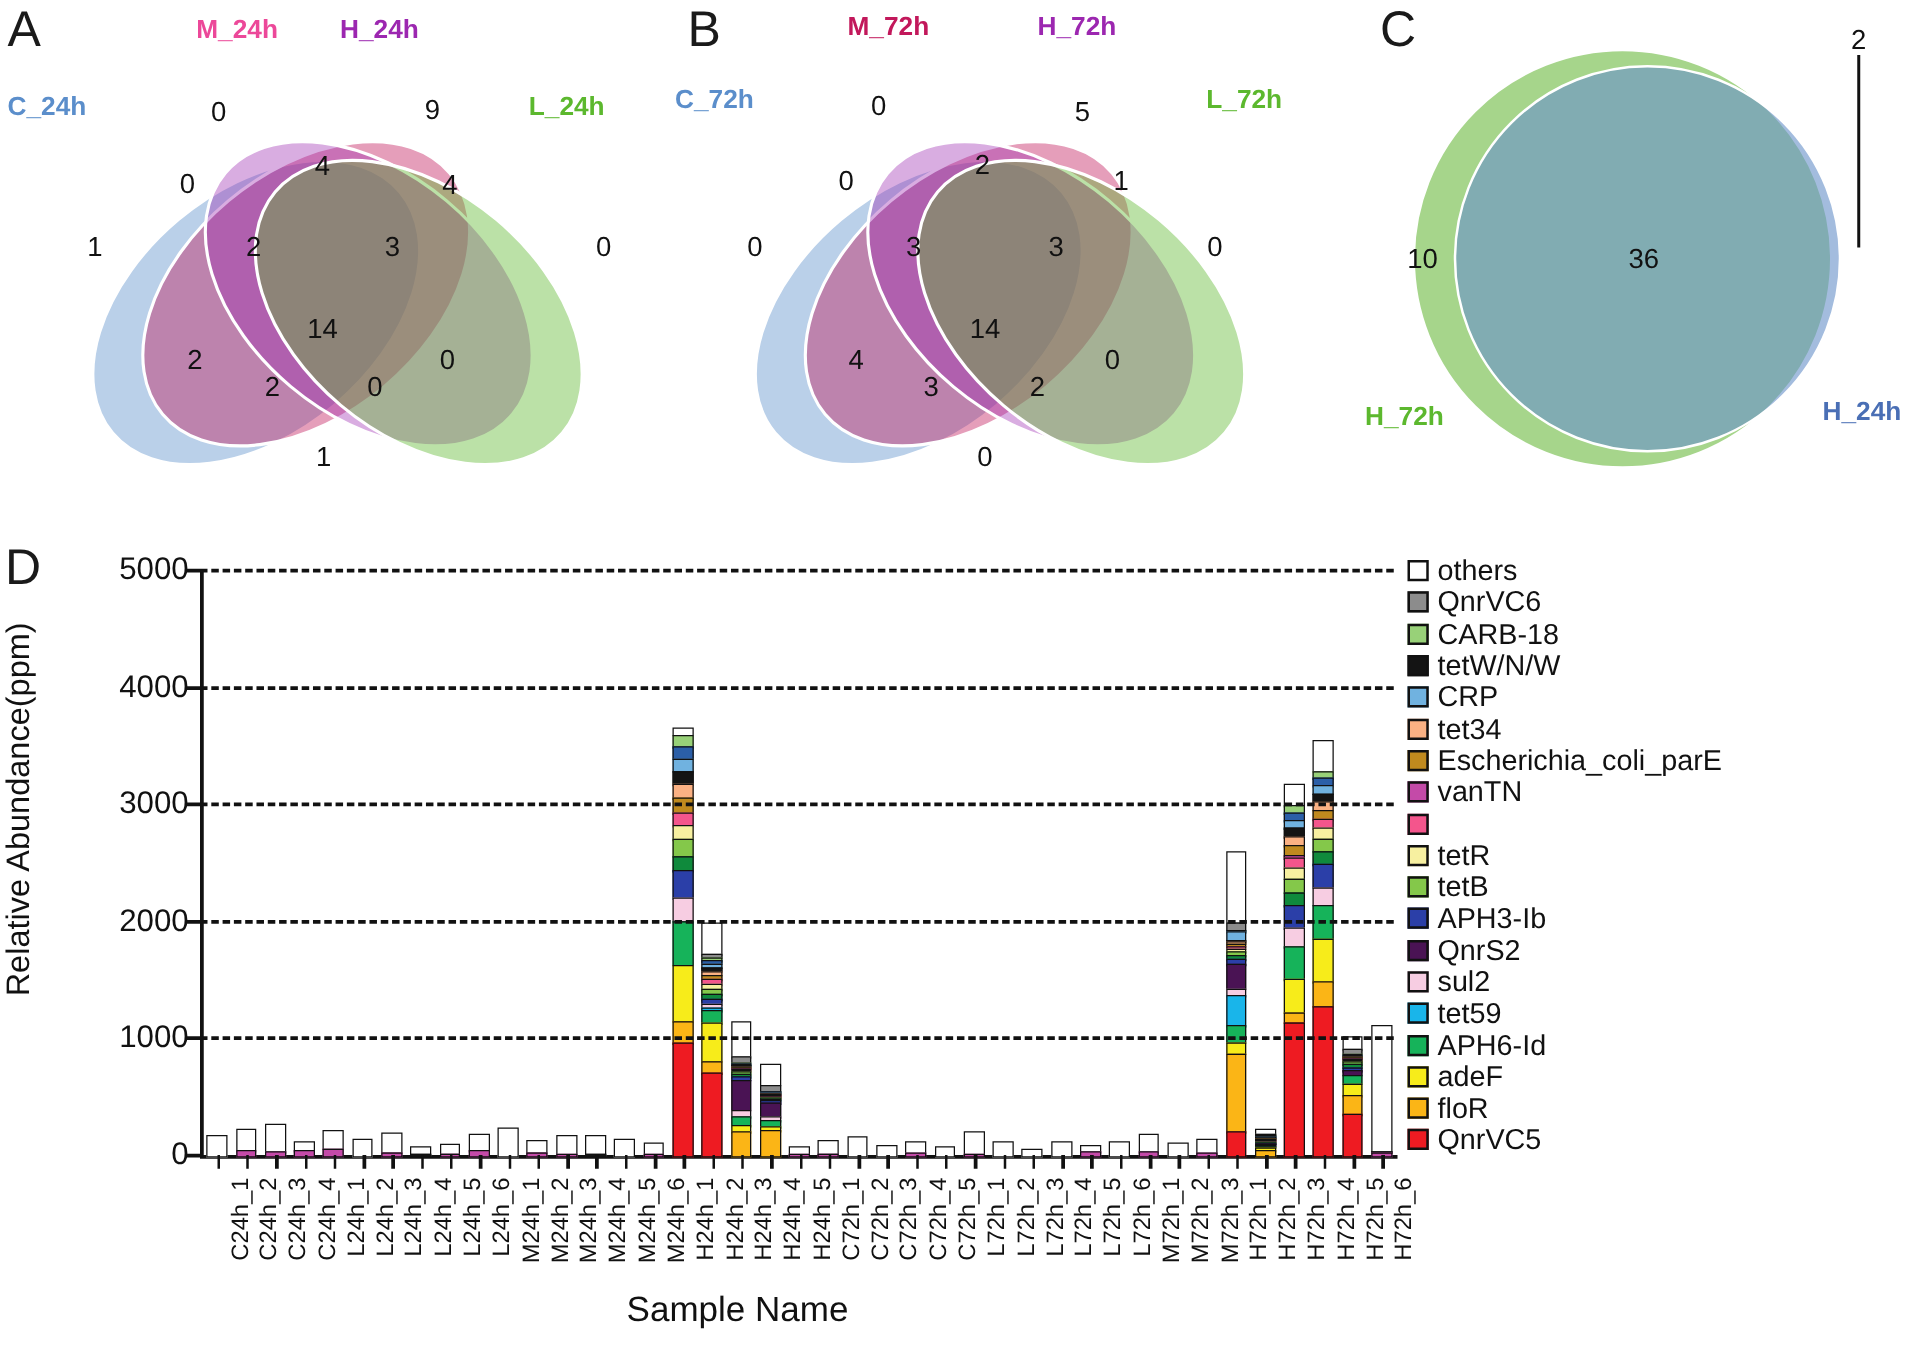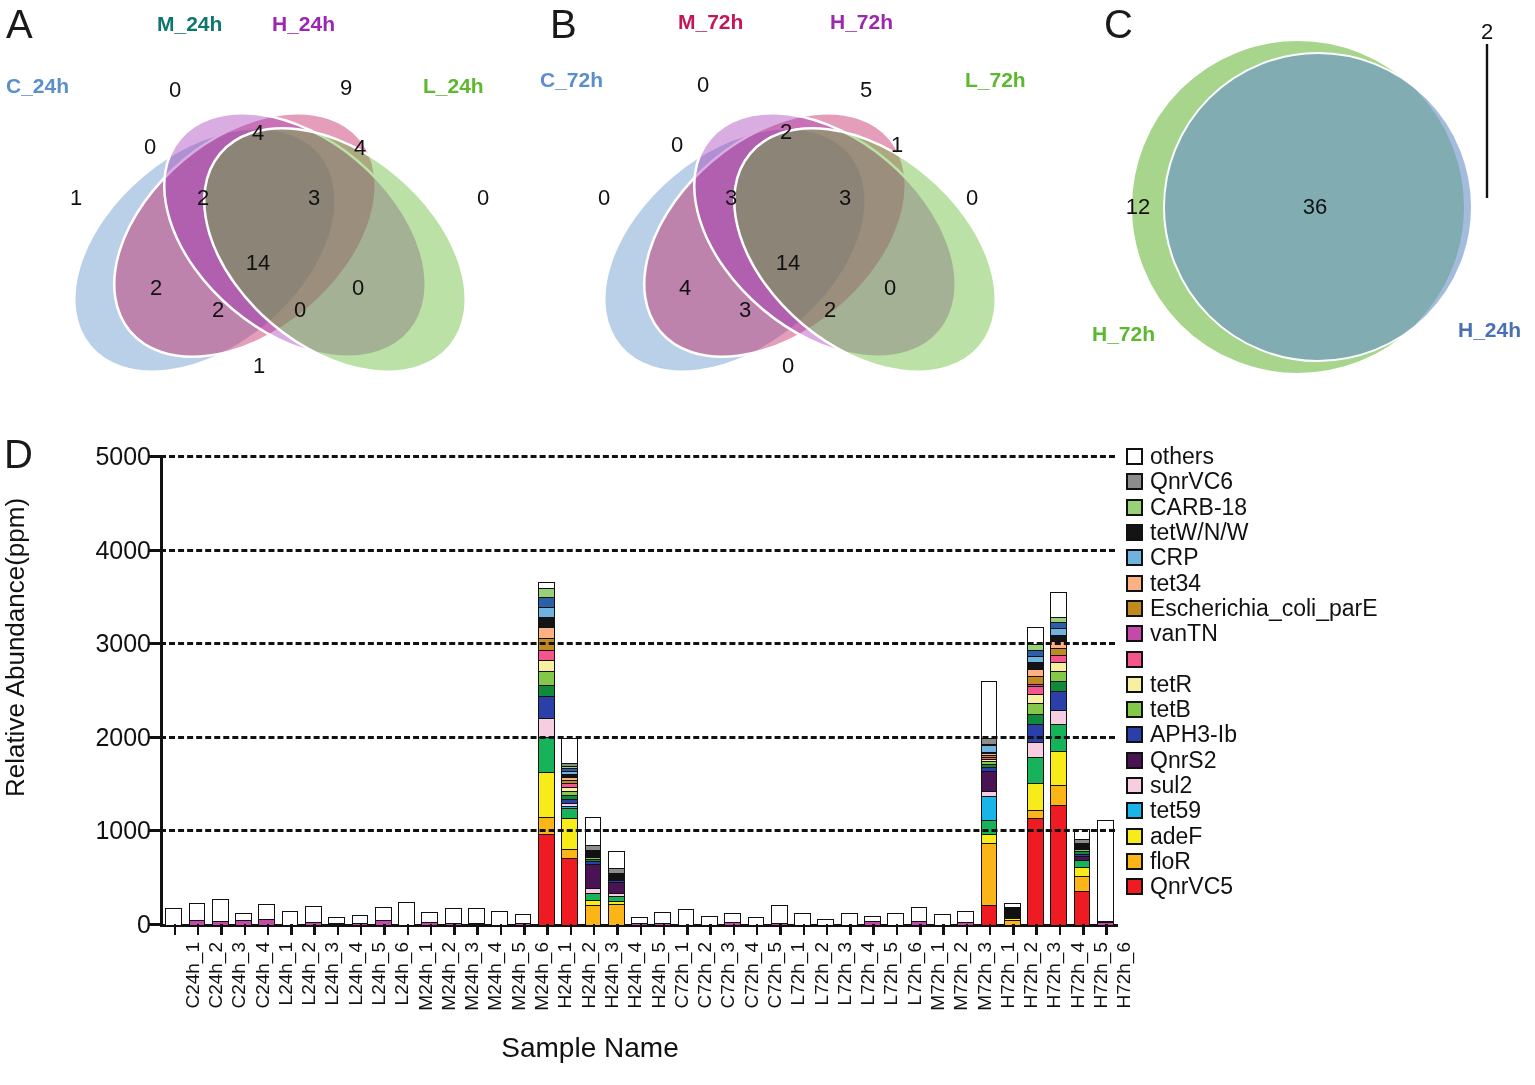--- a/index.html
+++ b/index.html
@@ -40,21 +40,21 @@
   <div class="panel-letter" style="left:6px;top:2px;">A</div>
   <svg width="540" height="430" viewBox="0 0 540 430">
     <g>
       <ellipse cx="205" cy="250" rx="150" ry="97" transform="rotate(-40 205 250)" fill="#5b8ecb" fill-opacity="0.42" stroke="#ffffff" stroke-width="2.5"></ellipse>
       <ellipse cx="245" cy="235" rx="150" ry="97" transform="rotate(-40 245 235)" fill="#c2185b" fill-opacity="0.42" stroke="#ffffff" stroke-width="2.5"></ellipse>
       <ellipse cx="295" cy="235" rx="150" ry="97" transform="rotate(40 295 235)" fill="#9c27b0" fill-opacity="0.38" stroke="#ffffff" stroke-width="2.5"></ellipse>
       <ellipse cx="335" cy="250" rx="150" ry="97" transform="rotate(40 335 250)" fill="#5cb82e" fill-opacity="0.42" stroke="#ffffff" stroke-width="2.5"></ellipse>
     </g>
   </svg>
   <div class="venn-label" style="left:6px;top:74px;color:#5b8ecb;">C_24h</div>
-  <div class="venn-label" style="left:157px;top:12px;color:#0f766e;">M_24h</div>
+  <div class="venn-label" style="left:157px;top:12px;color:#ec4899;">M_24h</div>
   <div class="venn-label" style="left:272px;top:12px;color:#9c27b0;">H_24h</div>
   <div class="venn-label" style="left:423px;top:74px;color:#5cb82e;">L_24h</div>
 
   <div class="venn-num" style="left:76px;top:198px;">1</div>
   <div class="venn-num" style="left:175px;top:90px;">0</div>
   <div class="venn-num" style="left:346px;top:88px;">9</div>
   <div class="venn-num" style="left:483px;top:198px;">0</div>
   <div class="venn-num" style="left:150px;top:147px;">0</div>
   <div class="venn-num" style="left:258px;top:133px;">4</div>
   <div class="venn-num" style="left:360px;top:148px;">4</div>
@@ -103,21 +103,21 @@
 
 <div class="venn-wrap" style="left:1090px;top:0px;width:445px;height:430px;">
   <div class="panel-letter" style="left:14px;top:2px;">C</div>
   <svg width="445" height="430" viewBox="0 0 445 430">
     <circle cx="208" cy="207" r="167" fill="#8dc96a" fill-opacity="0.78" stroke="#ffffff" stroke-width="2"></circle>
     <circle cx="228" cy="207" r="154" fill="#6b93c9" fill-opacity="0.62" stroke="#ffffff" stroke-width="2"></circle>
     <line x1="397" y1="44" x2="397" y2="198" stroke="#111" stroke-width="2.4"></line>
   </svg>
   <div class="venn-label" style="left:2px;top:322px;color:#5cb82e;">H_72h</div>
   <div class="venn-label" style="left:368px;top:318px;color:#4a6fb5;">H_24h</div>
-  <div class="venn-num" style="left:48px;top:207px;">12</div>
+  <div class="venn-num" style="left:48px;top:207px;">10</div>
   <div class="venn-num" style="left:225px;top:207px;">36</div>
   <div class="venn-num" style="left:397px;top:32px;">2</div>
 </div>
 
 <div id="panelD">
   <div class="panel-letter" style="left:4px;top:0px;">D</div>
   <div id="ytitle">Relative Abundance(ppm)</div>
   <div id="ylabels">
       <div class="ylab" style="top: 468px;">0</div>
       <div class="ylab" style="top: 374.4px;">1000</div>
@@ -584,20 +584,24 @@
       </div>
       <div class="legend-row">
         <span class="sw" style="background: rgb(247, 205, 226);"></span>
         <span class="lgtxt">sul2</span>
       </div>
       <div class="legend-row">
         <span class="sw" style="background: rgb(25, 181, 234);"></span>
         <span class="lgtxt">tet59</span>
       </div>
       <div class="legend-row">
+        <span class="sw" style="background: rgb(22, 179, 90);"></span>
+        <span class="lgtxt">APH6-Id</span>
+      </div>
+      <div class="legend-row">
         <span class="sw" style="background: rgb(247, 236, 26);"></span>
         <span class="lgtxt">adeF</span>
       </div>
       <div class="legend-row">
         <span class="sw" style="background: rgb(251, 181, 22);"></span>
         <span class="lgtxt">floR</span>
       </div>
       <div class="legend-row">
         <span class="sw" style="background: rgb(238, 27, 34);"></span>
         <span class="lgtxt">QnrVC5</span>

